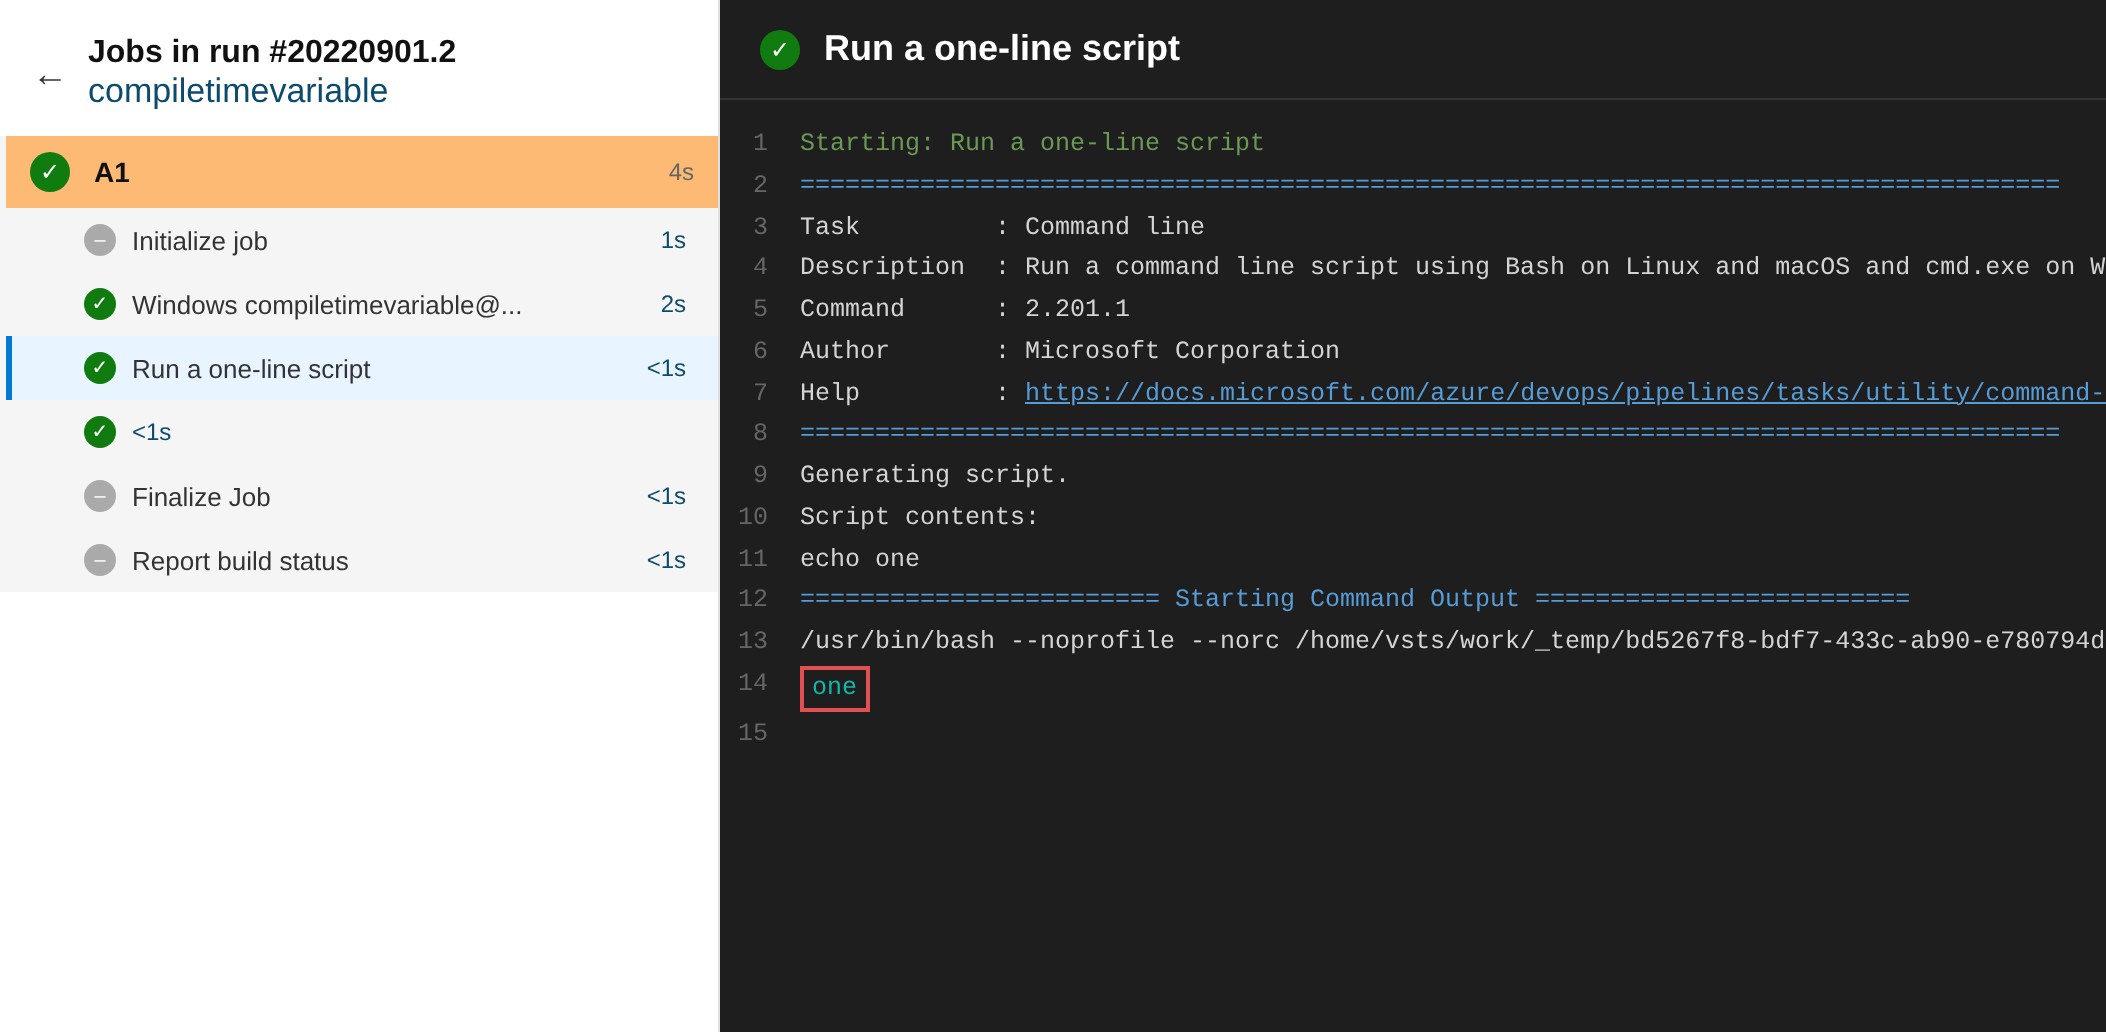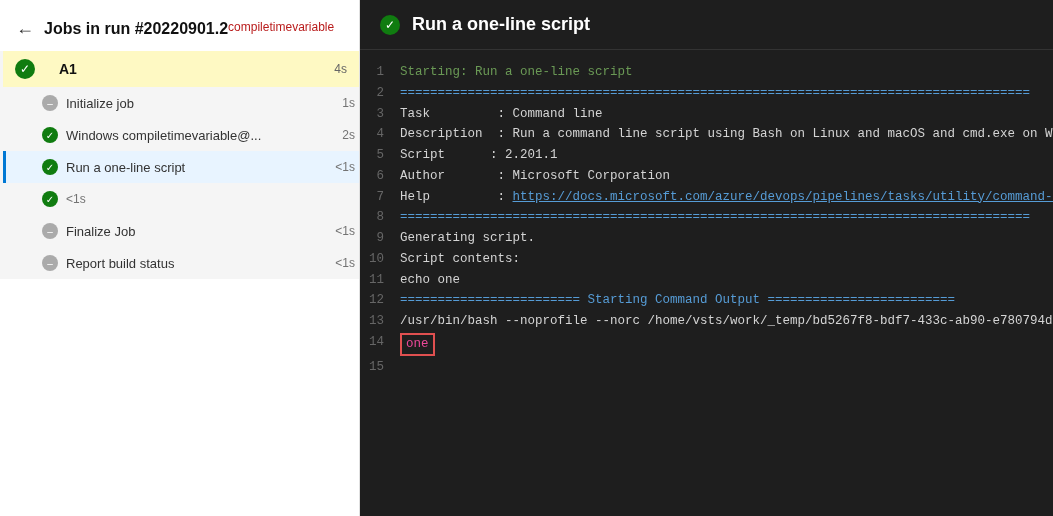--- a/index.html
+++ b/index.html
@@ -19,54 +19,54 @@
       padding: 18px 16px 4px 16px;
       display: flex;
       align-items: center;
       gap: 10px;
     }
     .back-arrow {
       font-size: 18px;
       color: #333;
       cursor: pointer;
     }
-    .header-title-group { display: flex; flex-direction: row; }
+    .header-title-group { display: flex; flex-direction: column; }
     .header-title { font-size: 16px; font-weight: 600; color: #111; }
-    .header-subtitle { font-size: 12px; color: #b91c1c; }
+    .header-subtitle { font-size: 17px; color: #0c4a6e; }
 
     .job-list { padding: 8px 0; }
     .job-group {
       background: #f5f5f5;
       border-left: 3px solid transparent;
     }
     .job-group-header {
       display: flex;
       align-items: center;
       padding: 8px 12px;
-      gap: 24px;
+      gap: 12px;
       cursor: pointer;
-      background: #fef9c3;
+      background: #fdba74;
     }
     .job-group-header .job-name { font-size: 14px; font-weight: 600; color: #111; flex: 1; }
     .job-group-header .job-time { font-size: 12px; color: #666; }
 
     .job-item {
       display: flex;
       align-items: center;
-      padding: 8px 4px 8px 36px;
+      padding: 8px 16px 8px 36px;
       gap: 8px;
       cursor: pointer;
       border-left: 3px solid transparent;
     }
     .job-item.active {
       background: #e8f4ff;
       border-left: 3px solid #0078d4;
     }
     .job-item .step-name { font-size: 13px; color: #333; flex: 1; }
-    .job-item .step-time { font-size: 12px; color: #737373; }
+    .job-item .step-time { font-size: 12px; color: #0c4a6e; }
 
     
     .icon-success {
       width: 16px; height: 16px;
       border-radius: 50%;
       background: #107c10;
       display: flex; align-items: center; justify-content: center;
       color: white; font-size: 10px; flex-shrink: 0;
     }
     .icon-success-lg {
@@ -126,21 +126,21 @@
     }
     .line-content { color: #d4d4d4; white-space: pre; }
     .line-content.green { color: #6a9955; }
     .line-content.separator { color: #569cd6; }
 
     .output-box {
       display: inline-block;
       background: transparent;
       border: 2px solid #e05050;
       padding: 0 4px;
-      color: #ec4899;
+      color: #14b8a6;
     }
 
     
     .log-container::-webkit-scrollbar { width: 8px; }
     .log-container::-webkit-scrollbar-track { background: #1e1e1e; }
     .log-container::-webkit-scrollbar-thumb { background: #555; border-radius: 4px; }
   </style>
 </head>
 <body>
 
@@ -230,21 +230,21 @@
         <div class="log-line">
           <span class="line-num">3</span>
           <span class="line-content">Task         : Command line</span>
         </div>
         <div class="log-line">
           <span class="line-num">4</span>
           <span class="line-content">Description  : Run a command line script using Bash on Linux and macOS and cmd.exe on Windows</span>
         </div>
         <div class="log-line">
           <span class="line-num">5</span>
-          <span class="line-content">Script      : 2.201.1</span>
+          <span class="line-content">Command      : 2.201.1</span>
         </div>
         <div class="log-line">
           <span class="line-num">6</span>
           <span class="line-content">Author       : Microsoft Corporation</span>
         </div>
         <div class="log-line">
           <span class="line-num">7</span>
           <span class="line-content">Help         : <span class="blue-link" style="color: rgb(86, 156, 214); text-decoration: underline; cursor: pointer;">https://docs.microsoft.com/azure/devops/pipelines/tasks/utility/command-line</span></span>
         </div>
         <div class="log-line">

